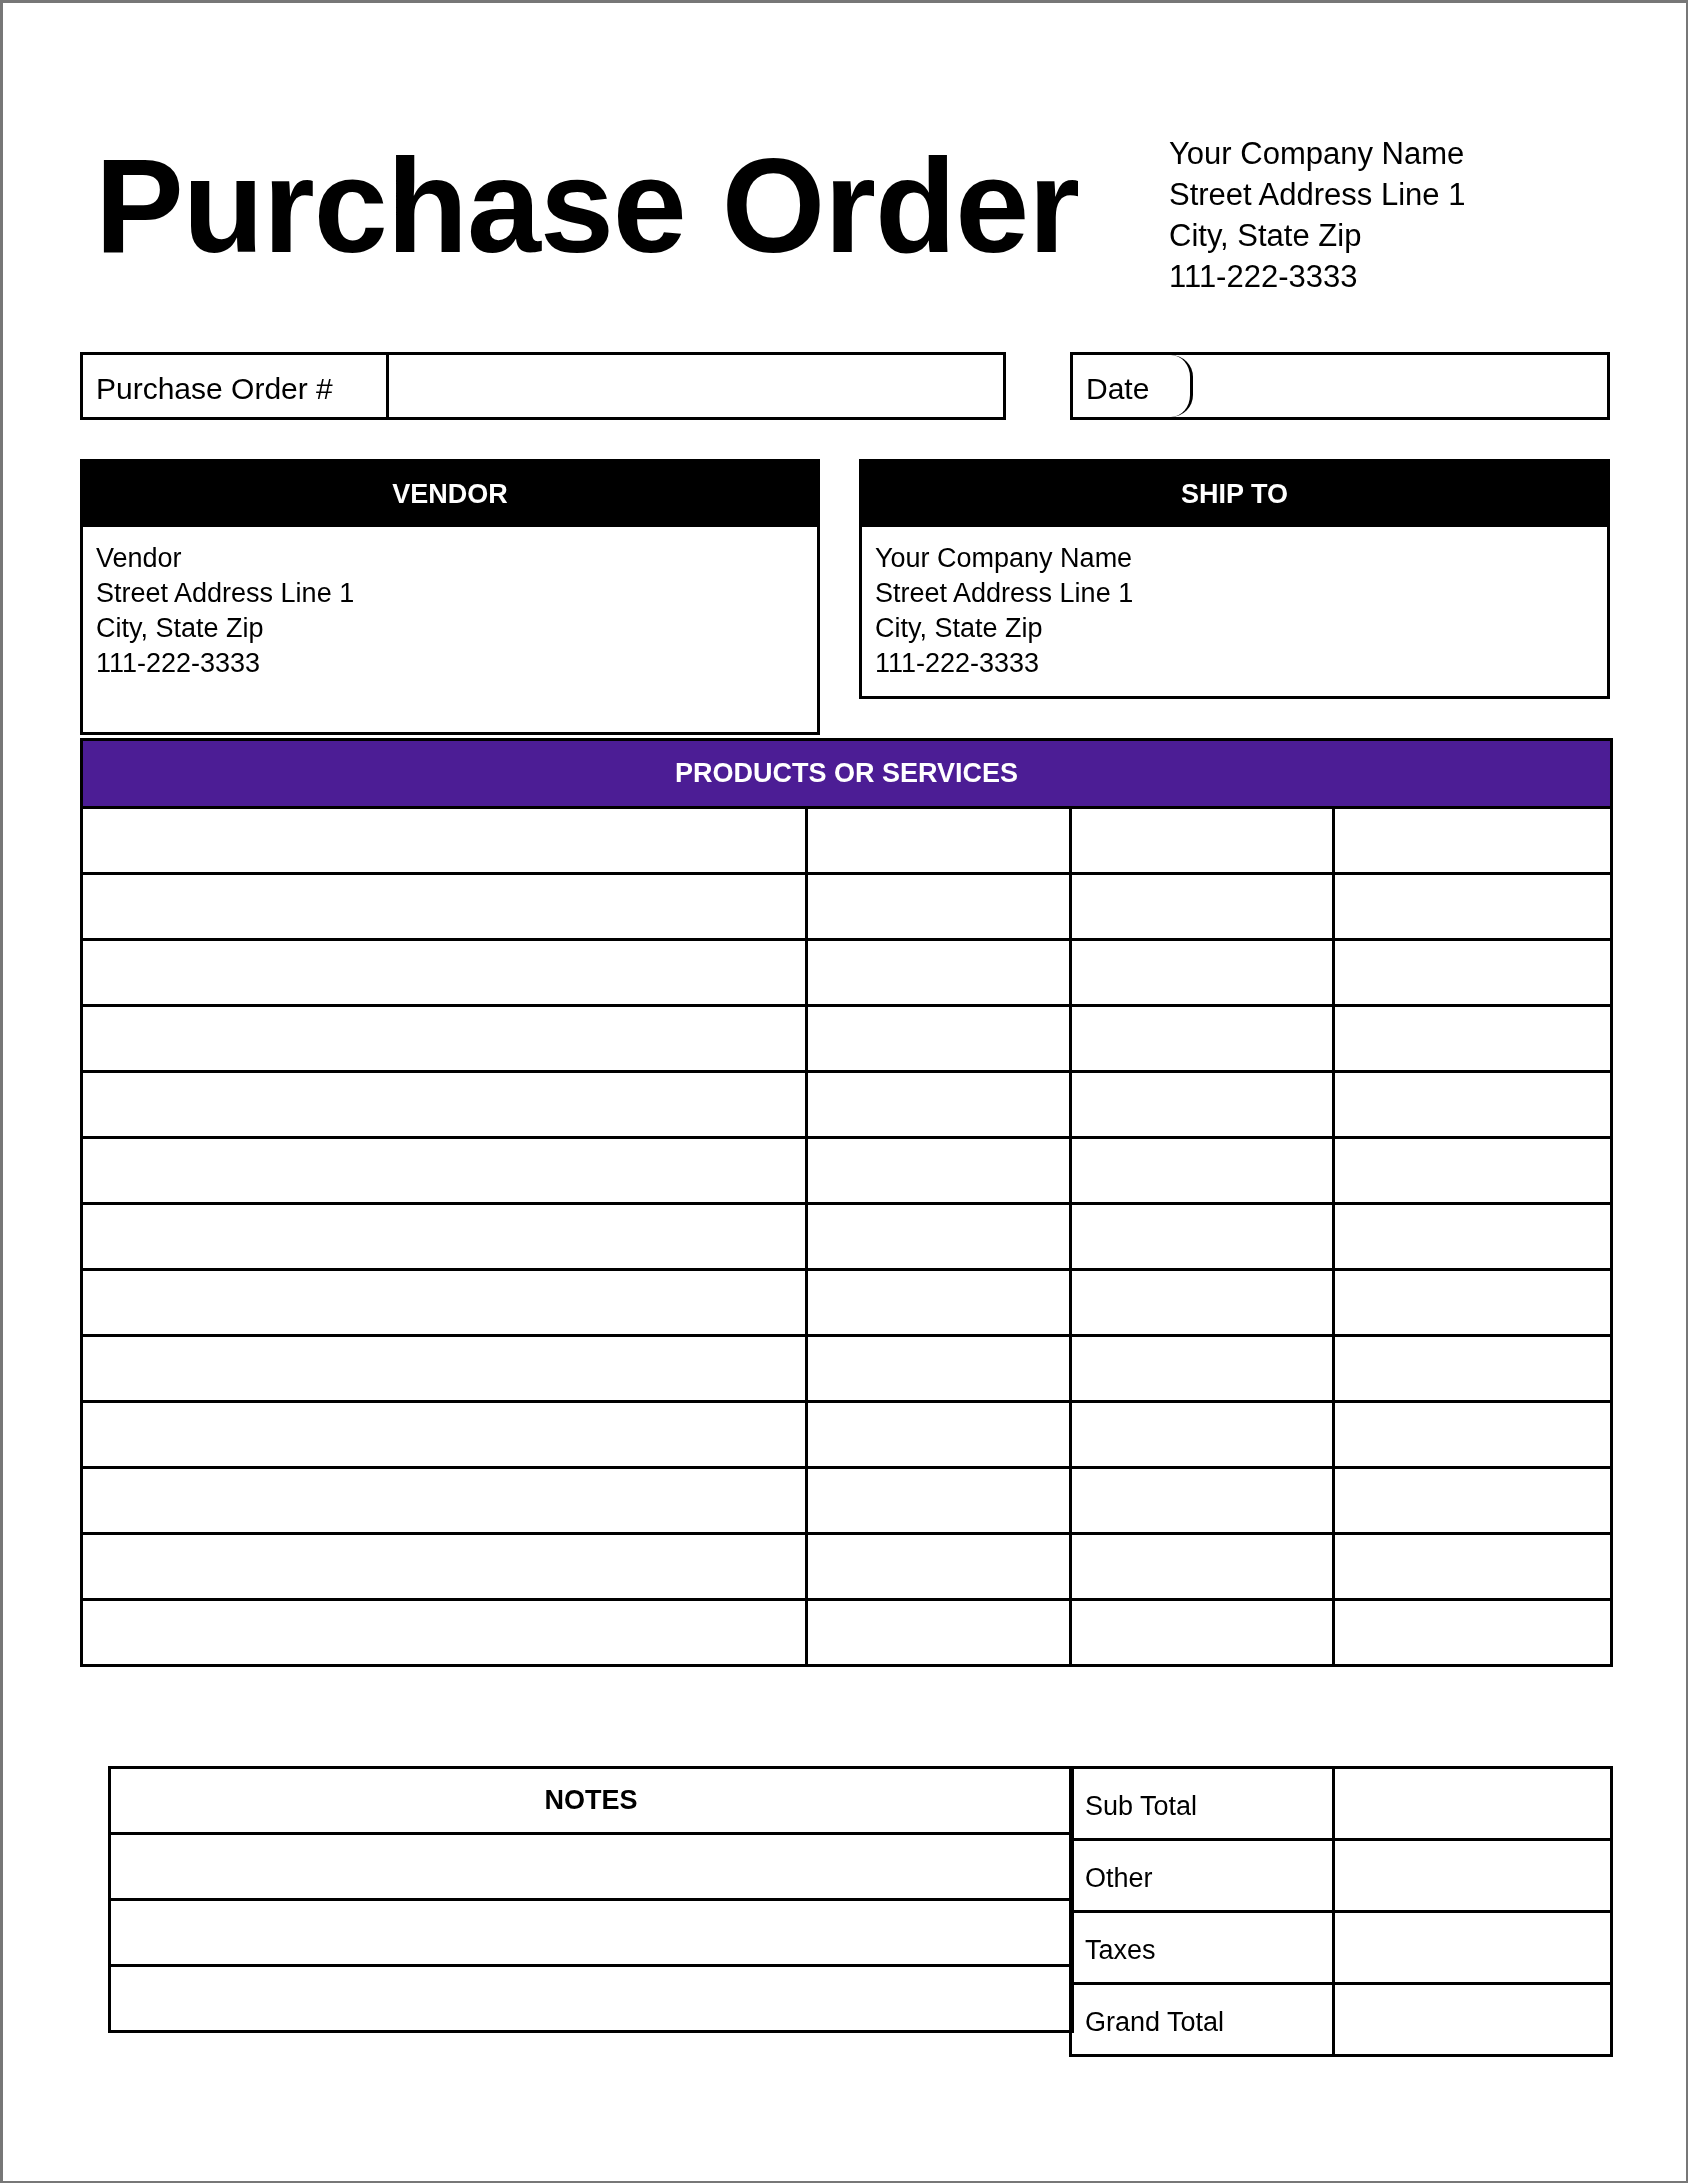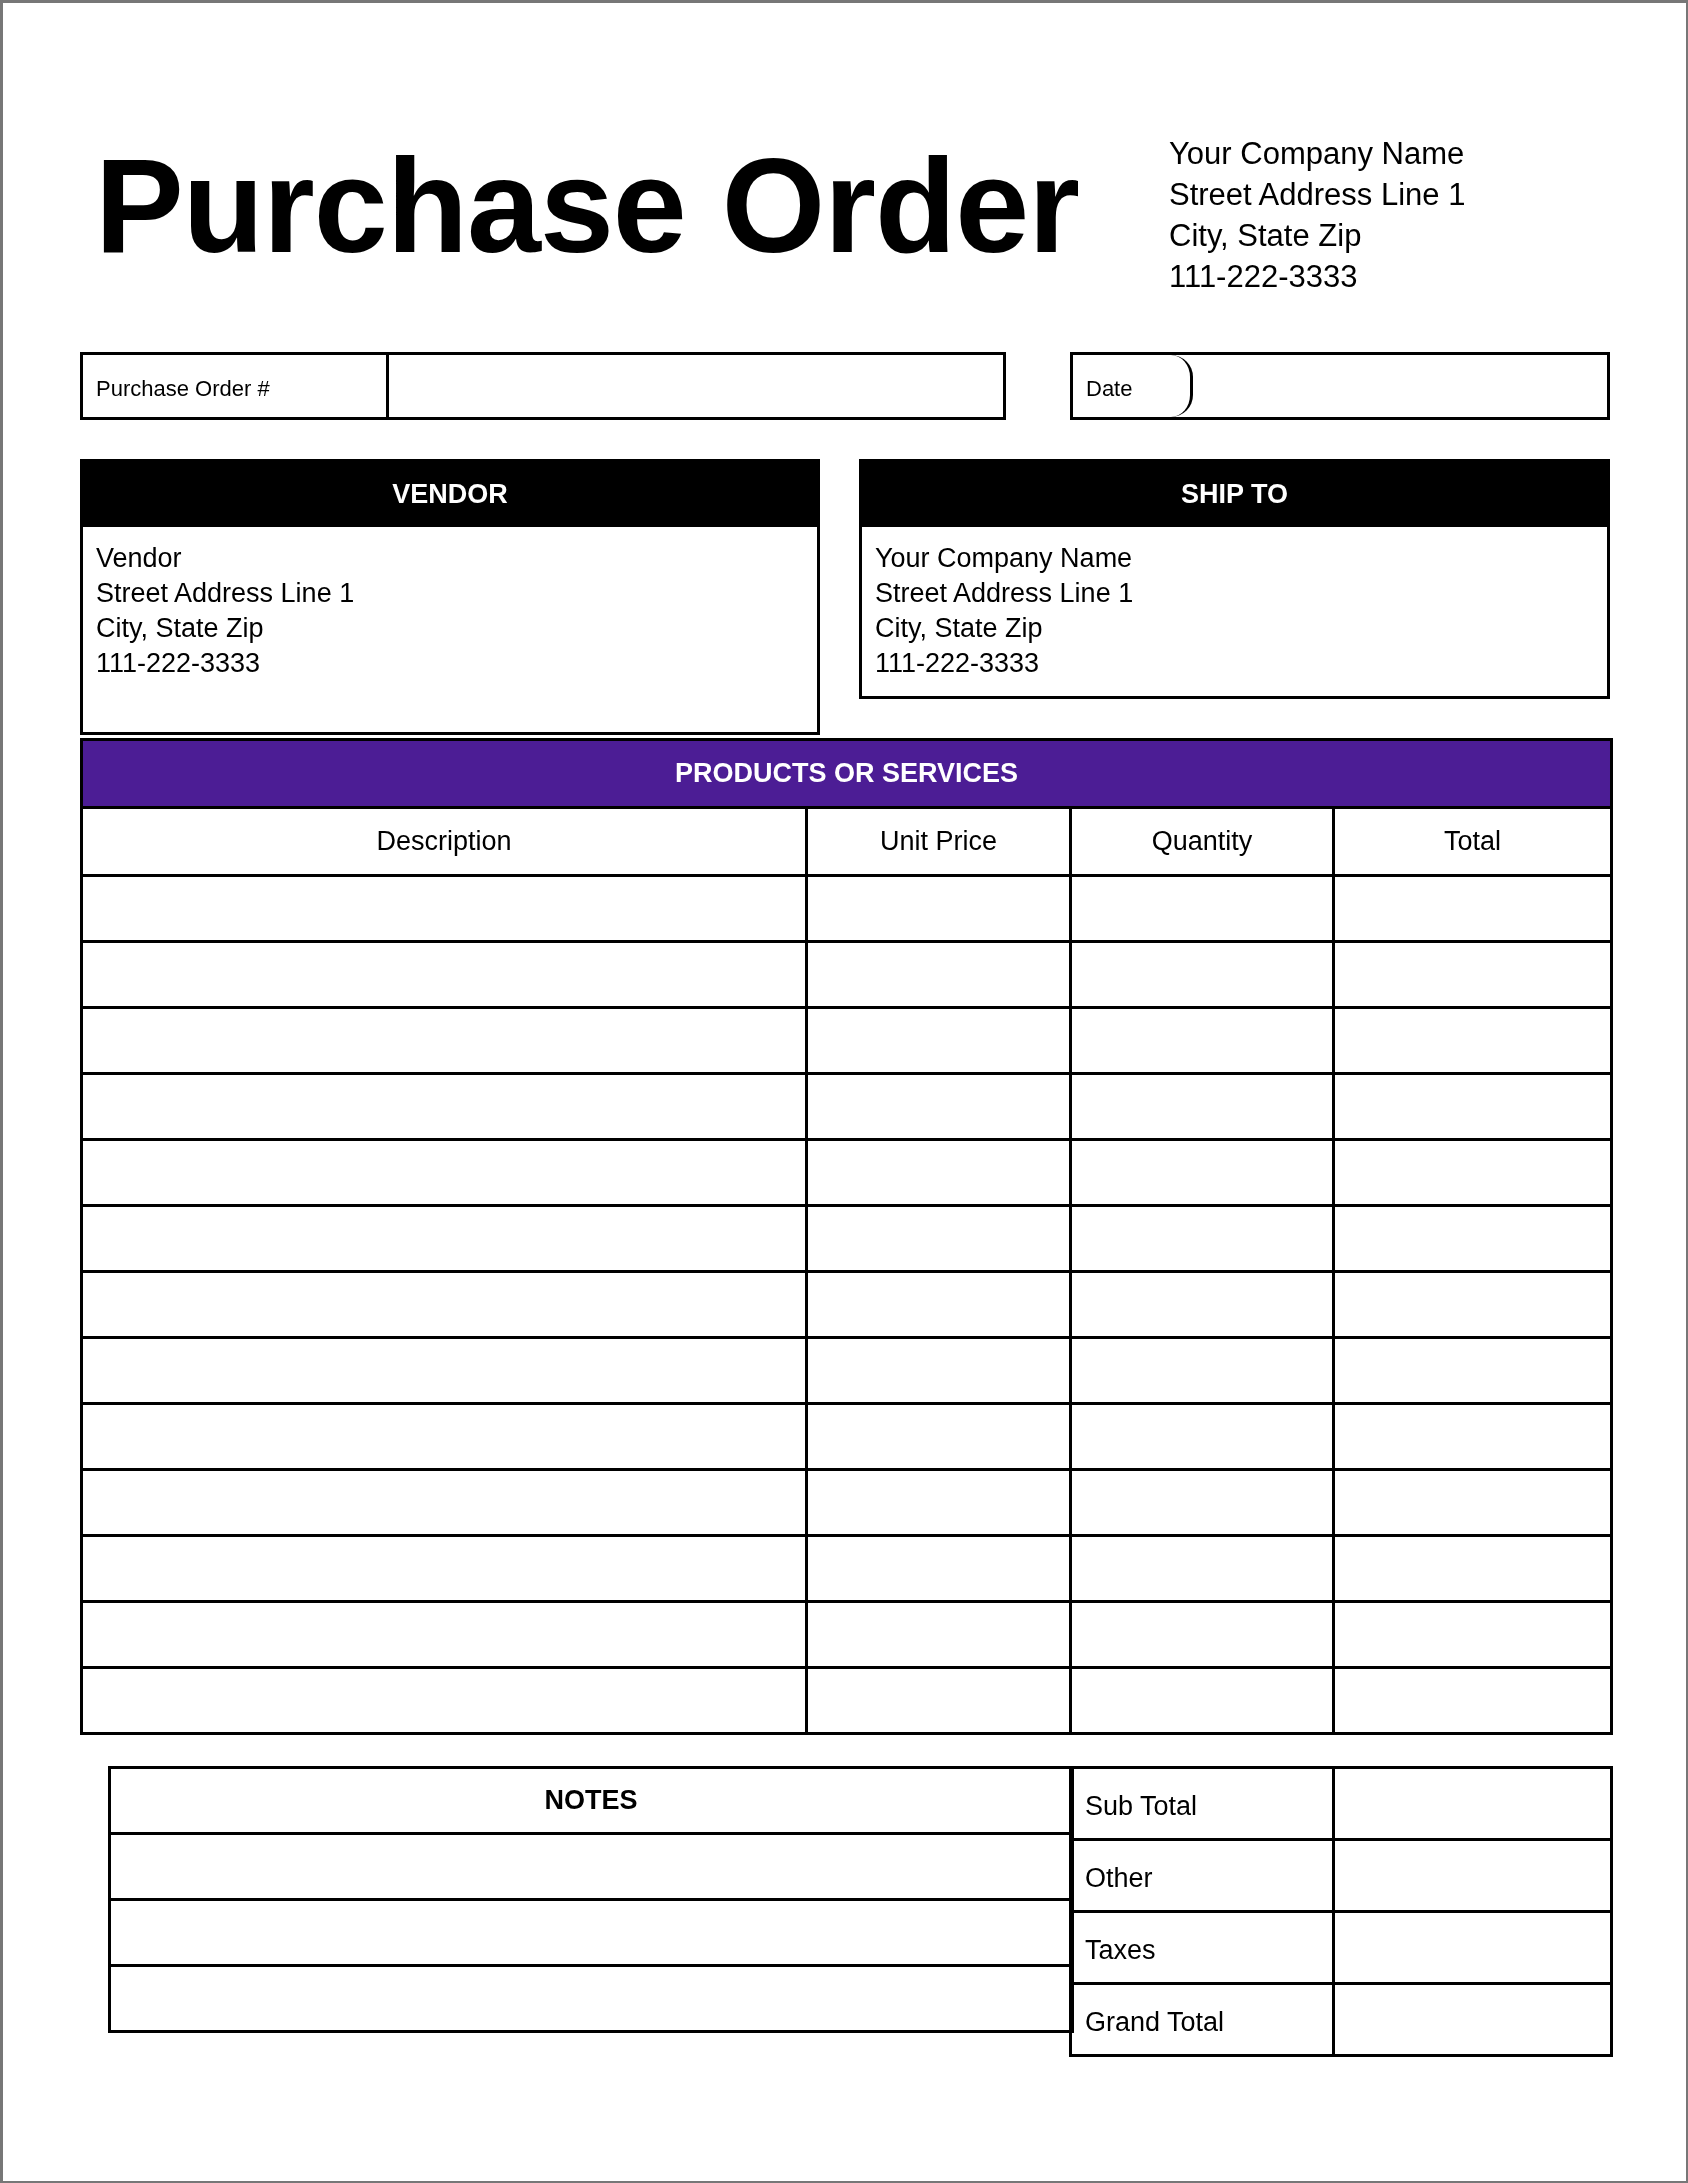--- a/index.html
+++ b/index.html
@@ -8,21 +8,21 @@
   .page-frame { position:absolute; left:0; top:0; width:1689px; height:2184px;
                 box-sizing:border-box; border:3px solid #777; }
   .abs { position:absolute; }
   .title { left:95px; top:127px; font-size:133px; font-weight:bold; line-height:158px;
            letter-spacing:-1px; white-space:nowrap; }
   .company { left:1169px; top:133px; font-size:31px; line-height:41px; }
   .company div { white-space:nowrap; }
 
   .box { position:absolute; box-sizing:border-box; border:3px solid #000; }
   .field-row { display:flex; height:100%; }
-  .field-label { box-sizing:border-box; border-right:3px solid #000; font-size:22px;
+  .field-label { box-sizing:border-box; border-right:3px solid #000; font-size:30px;
                  display:flex; align-items:center; padding-left:13px; padding-top:6px; }
   .field-value { flex:1; }
 
   .section-header { background:#000; color:#fff; font-weight:bold; font-size:27px;
                     display:flex; align-items:center; justify-content:center; }
   .address { font-size:27px; line-height:35px; padding:14px 0 0 13px; }
   .address div { white-space:nowrap; }
 
   table.grid { border-collapse:collapse; width:100%; table-layout:fixed; }
   table.grid td, table.grid th { border:3px solid #000; padding:0; font-weight:normal;
@@ -89,26 +89,20 @@
     <colgroup>
       <col style="width:725px">
         <col style="width:264px">
         <col style="width:263px">
         <col style="width:278px">
     </colgroup>
     <tbody>
         <tr>
       <td colspan="4" class="section-header products-header" style="display:table-cell; text-align:center; vertical-align:middle; font-weight:bold; color:#fff; background:#4c1d95;">PRODUCTS OR SERVICES</td>
     </tr>
-    <tr>
-      <td class="col-head">Description</td>
-      <td class="col-head">Unit Price</td>
-      <td class="col-head">Quantity</td>
-      <td class="col-head">Total</td>
-    </tr>
     </tbody>
       <tbody id="product-rows">
         <tr class="prod-row">
           <td></td>
           <td></td>
           <td></td>
           <td></td>
         </tr>
         <tr class="prod-row">
           <td></td>

